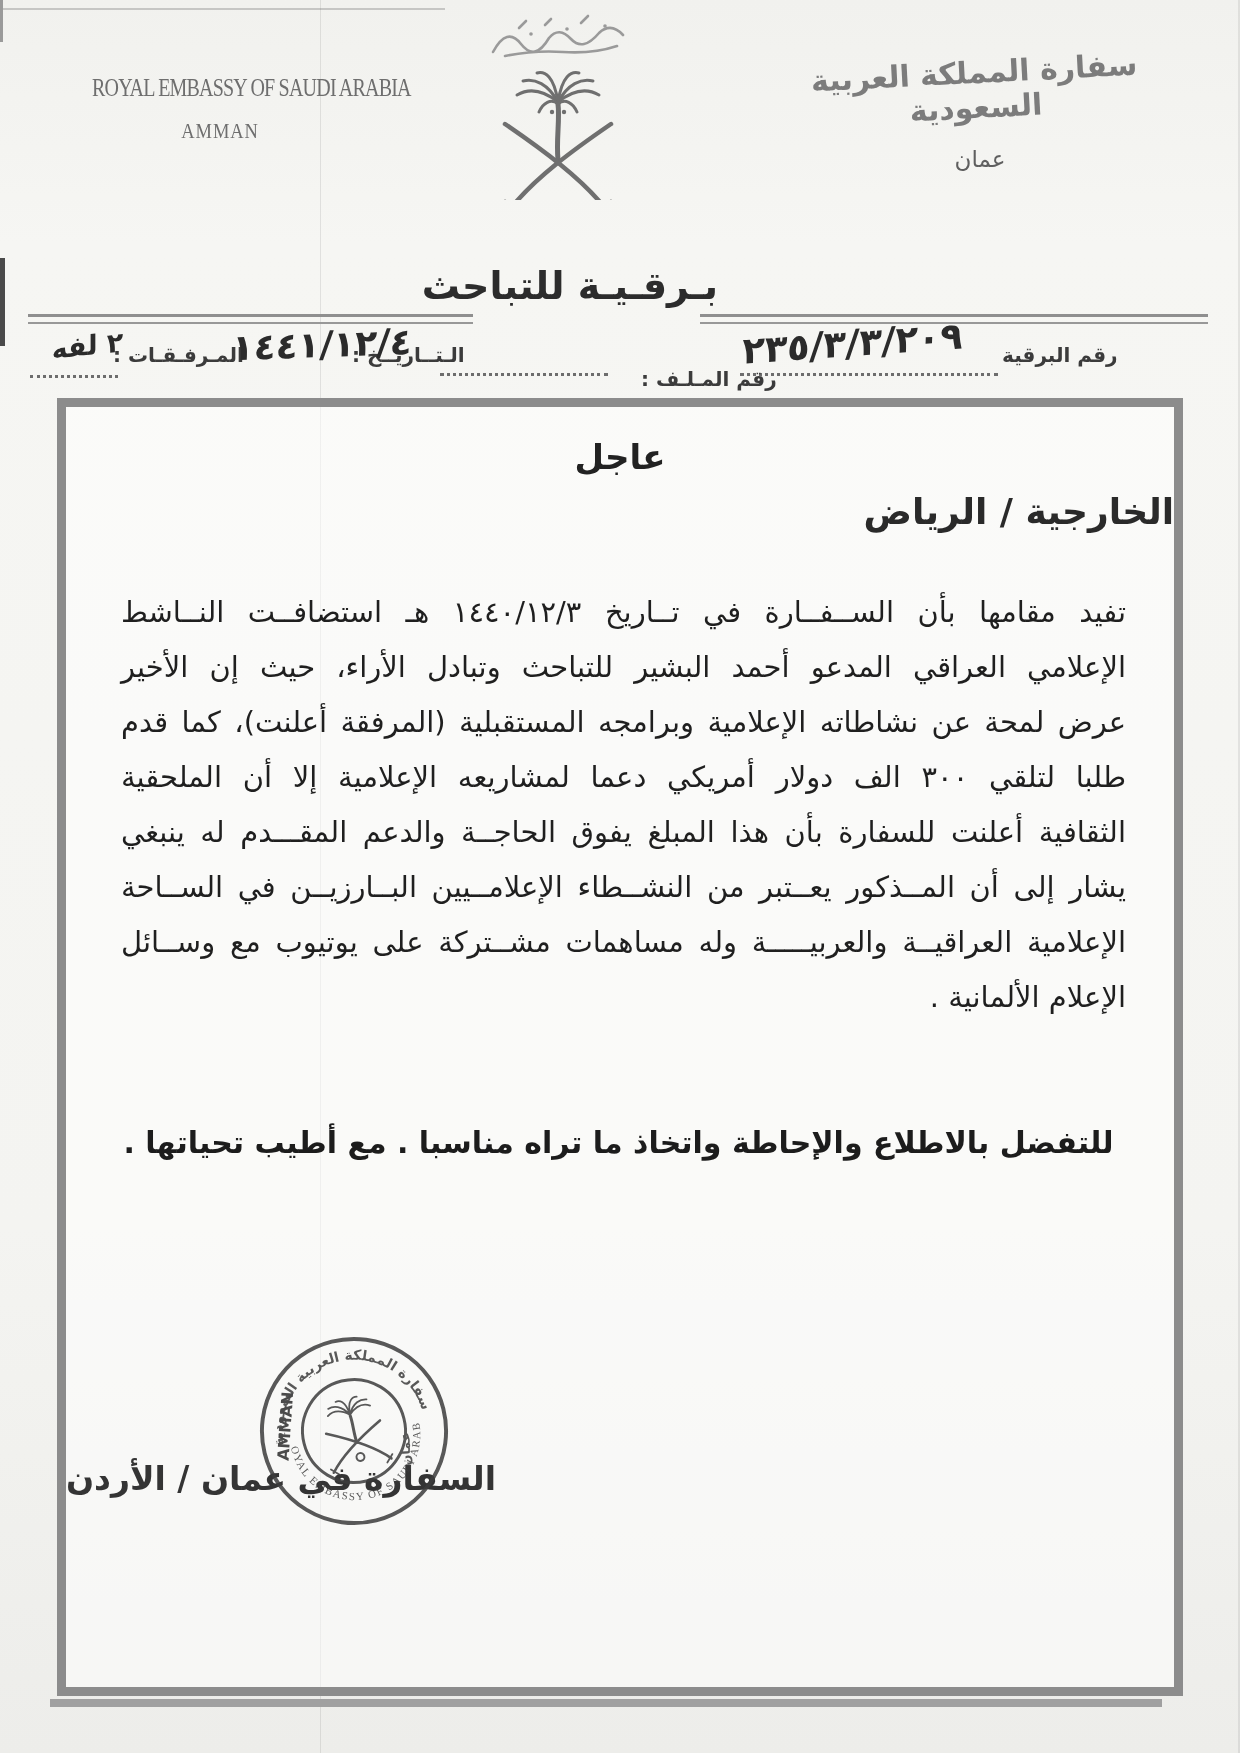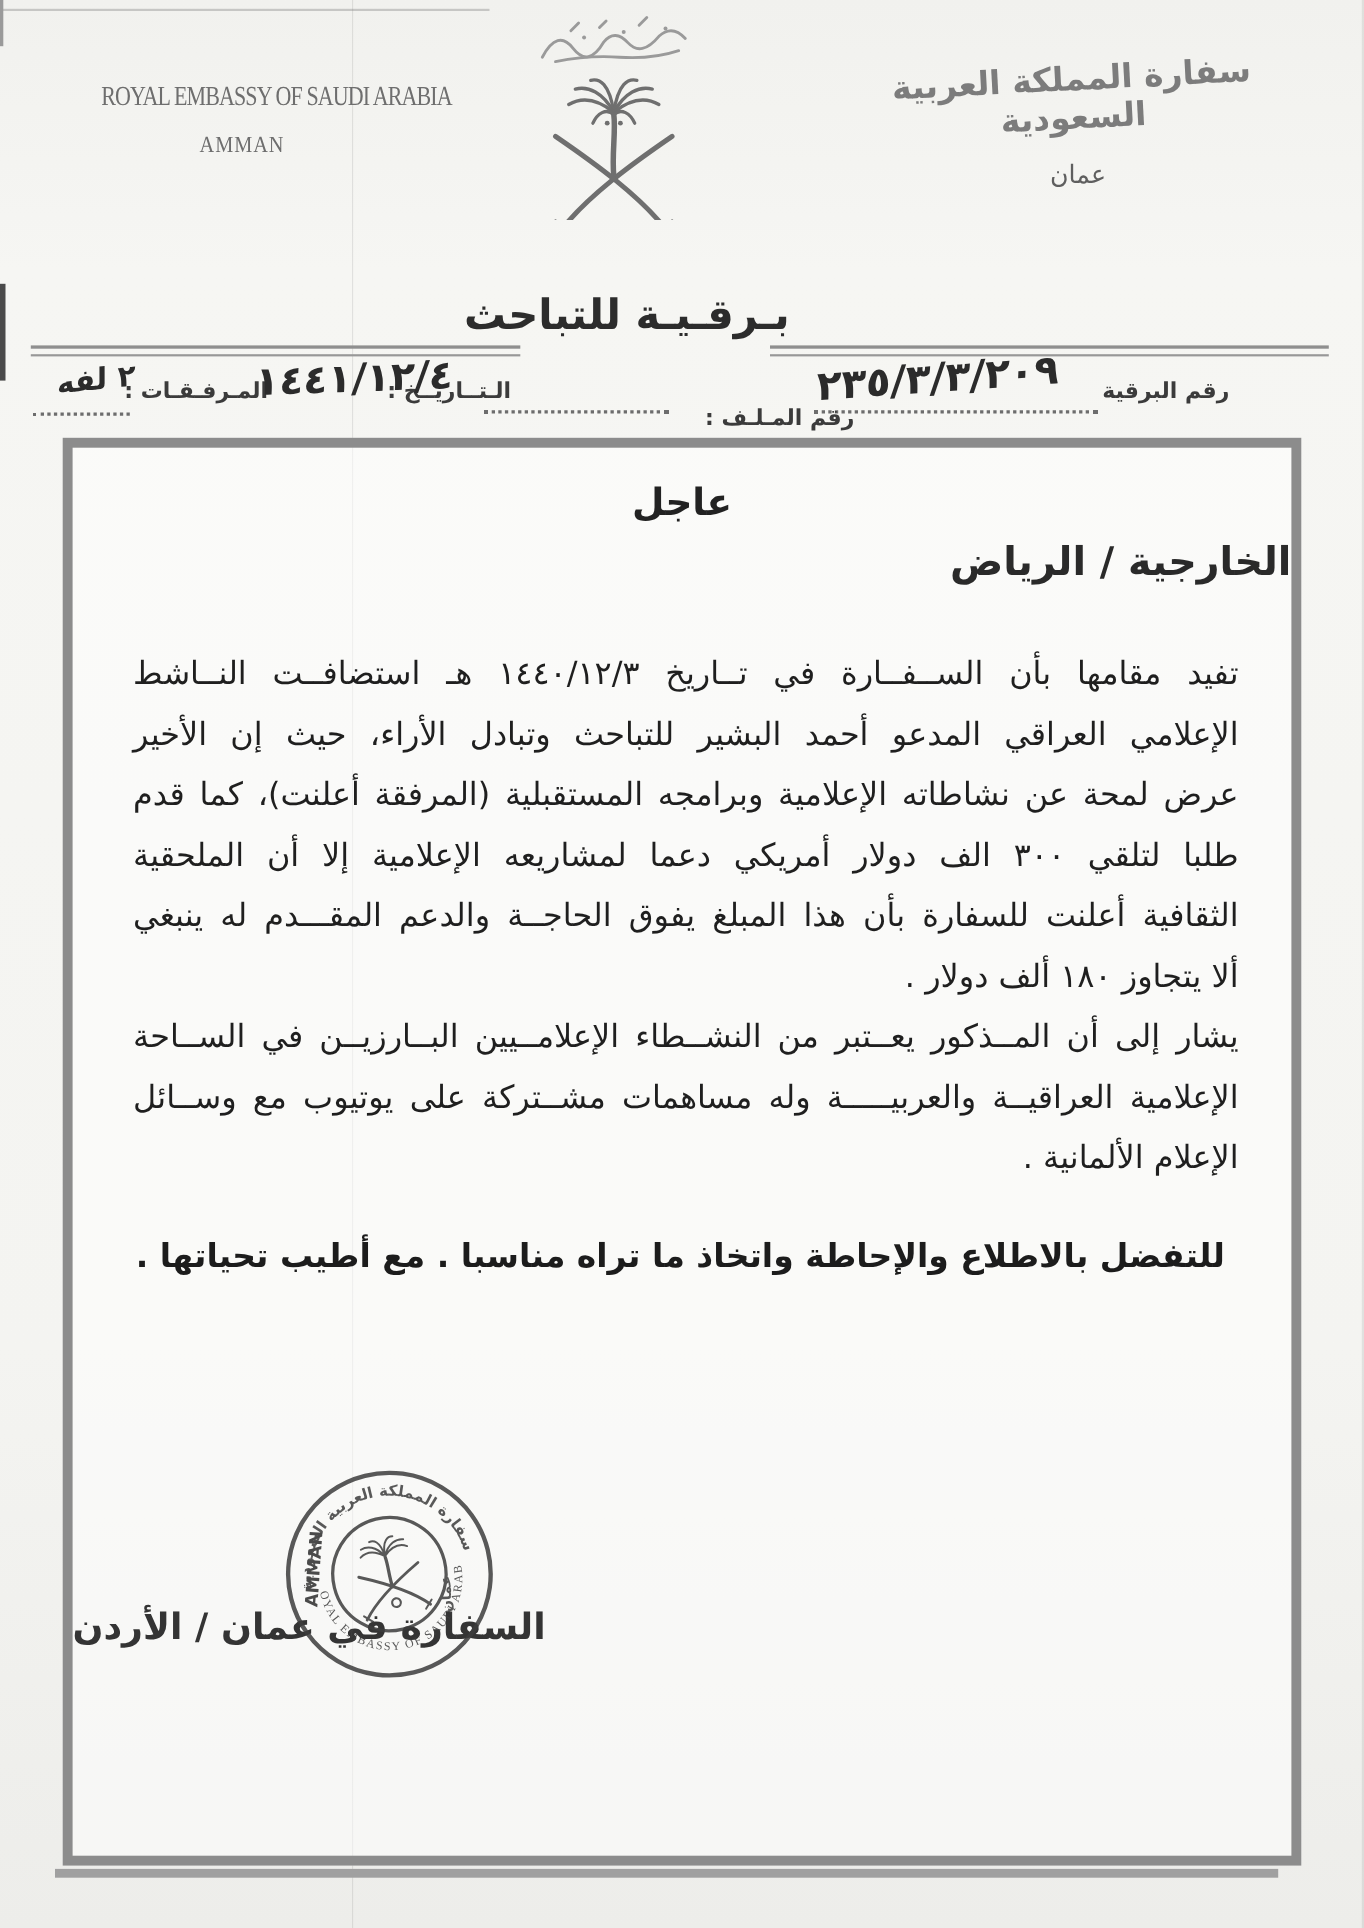--- a/index.html
+++ b/index.html
@@ -148,21 +148,20 @@
   <div class="box-content">
     <div class="urgency">عاجل</div>
     <div class="addressee">الخارجية / الرياض</div>
 
     <div class="body-text">
       <div class="body-line">تفيد مقامها بأن الســفــارة في تــاريخ ١٤٤٠/١٢/٣ هـ استضافــت النــاشط</div>
       <div class="body-line">الإعلامي العراقي المدعو أحمد البشير للتباحث وتبادل الأراء، حيث إن الأخير</div>
       <div class="body-line">عرض لمحة عن نشاطاته الإعلامية وبرامجه المستقبلية (المرفقة أعلنت)، كما قدم</div>
       <div class="body-line">طلبا لتلقي ٣٠٠ الف دولار أمريكي دعما لمشاريعه الإعلامية إلا أن الملحقية</div>
       <div class="body-line">الثقافية أعلنت للسفارة بأن هذا المبلغ يفوق الحاجــة والدعم المقـــدم له ينبغي</div>
-      <div class="body-line short">ألا يتجاوز ١٨٠ ألف دولار .</div>
       <div class="body-line">يشار إلى أن المــذكور يعــتبر من النشــطاء الإعلامــيين البــارزيــن في الســاحة</div>
       <div class="body-line">الإعلامية العراقيــة والعربيـــــة وله مساهمات مشــتركة على يوتيوب مع وســائل</div>
       <div class="body-line short">الإعلام الألمانية .</div>
     </div>
 
     <div class="closing">للتفضل بالاطلاع والإحاطة واتخاذ ما تراه مناسبا . مع أطيب تحياتها .</div>
 
     <svg class="stamp" viewBox="0 0 200 200">
       <defs>
         <path id="arcTop" d="M 28 100 A 72 72 0 1 1 172 100"></path>

